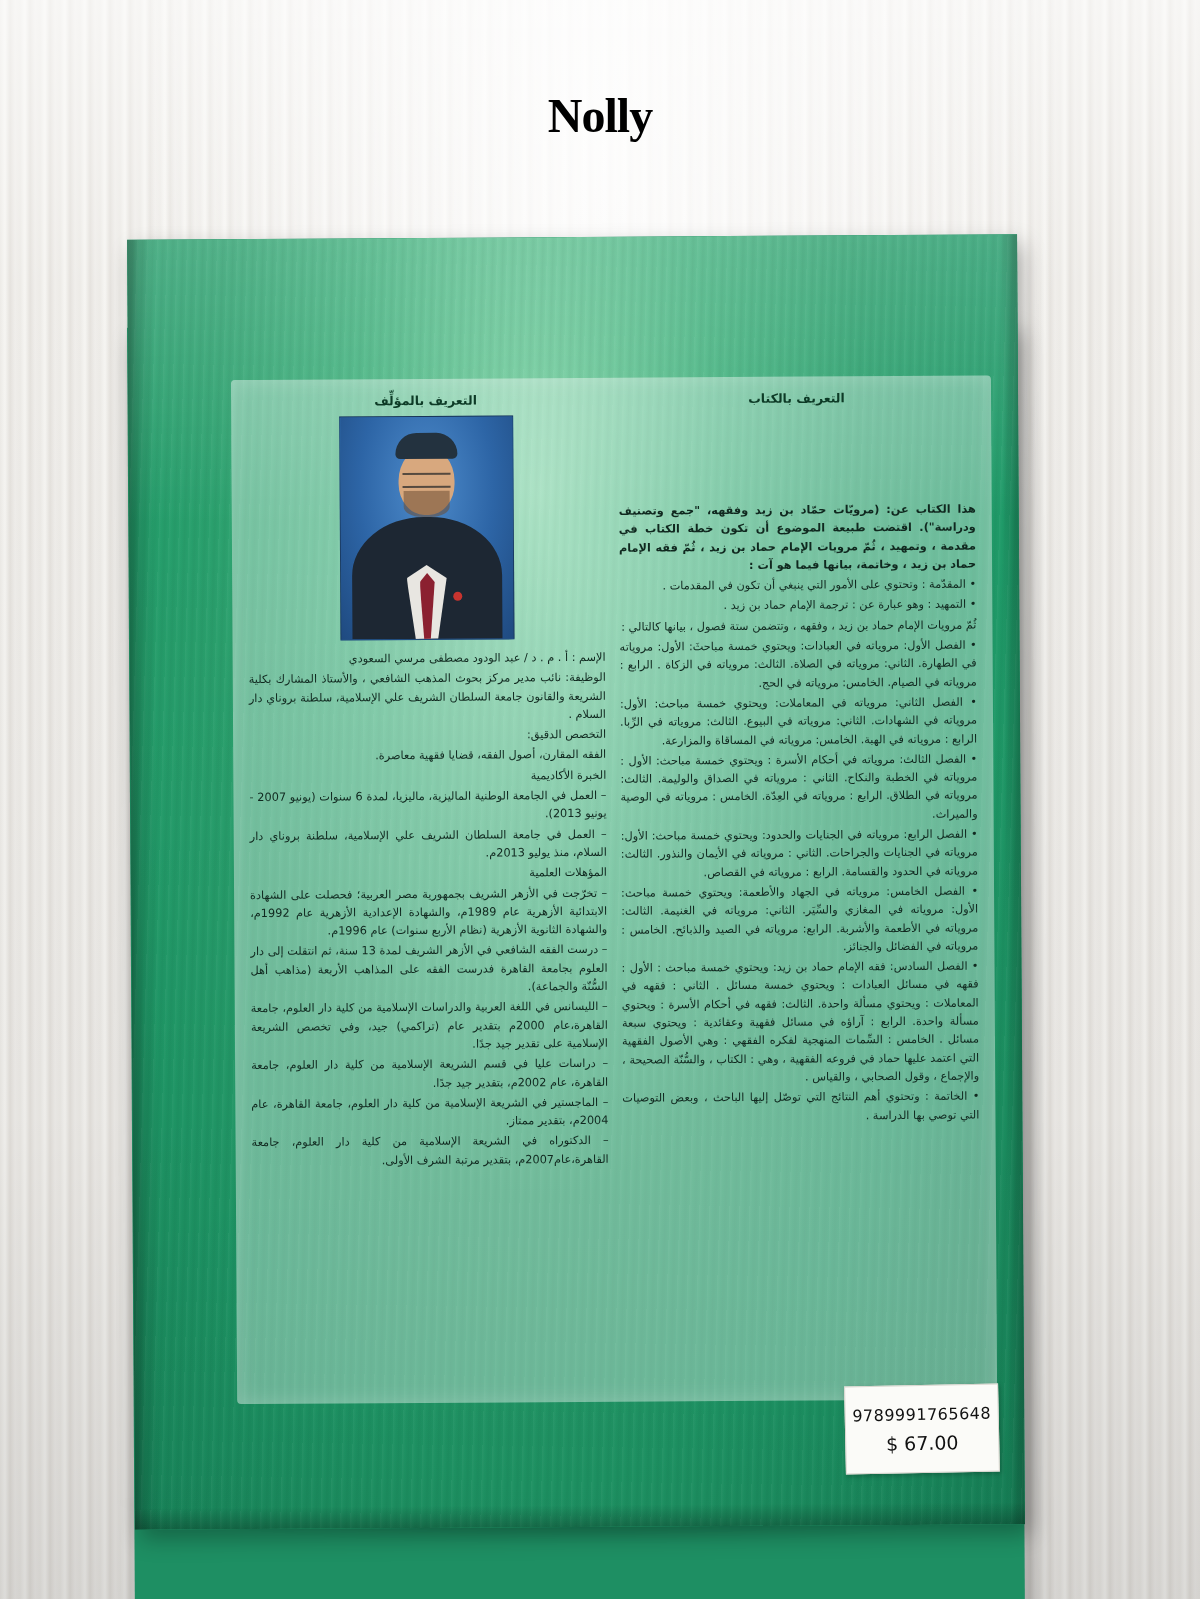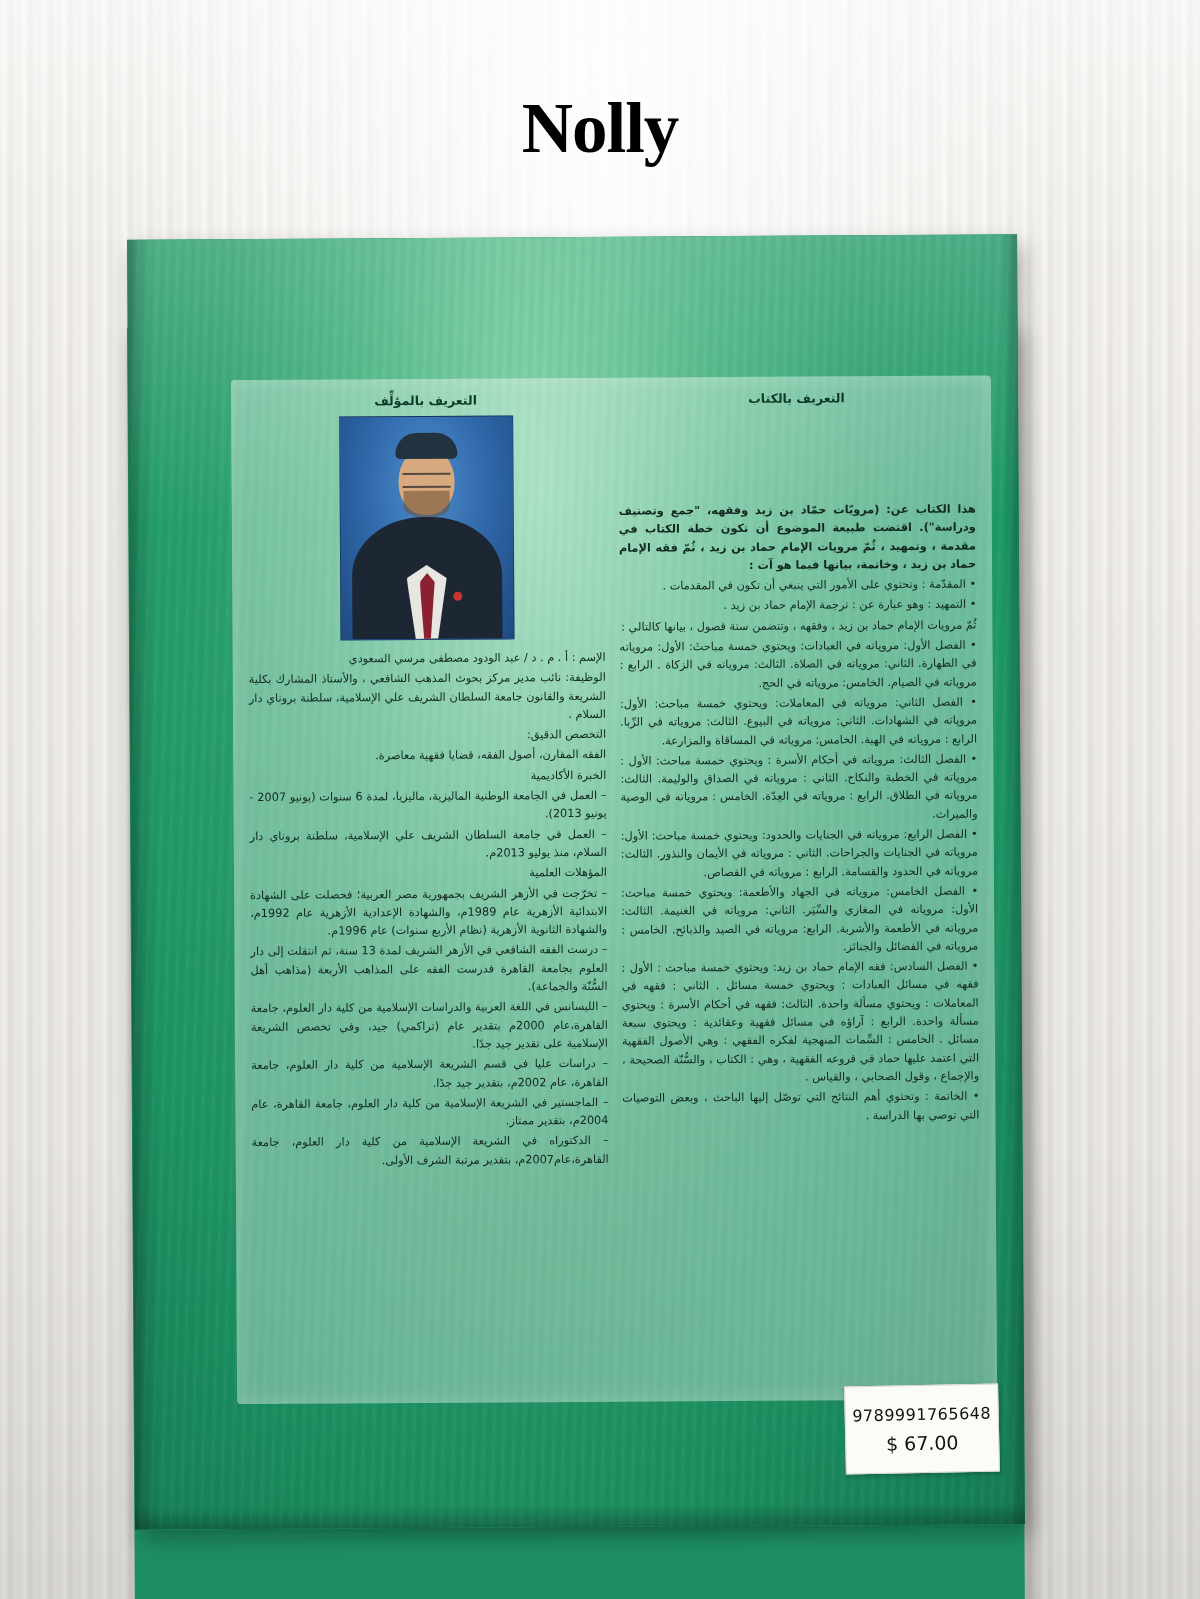--- a/index.html
+++ b/index.html
@@ -37,21 +37,21 @@
       radial-gradient(ellipse at 50% 8%, rgba(255,255,255,0.85) 0%, rgba(255,255,255,0.0) 55%);
   }
 
   
   .logo {
     position: absolute;
     top: 88px;
     left: 0;
     width: 1200px;
     text-align: center;
-    font-size: 71px;
+    font-size: 48px;
     font-weight: bold;
     letter-spacing: -1px;
     font-family: "Liberation Serif", serif;
     user-select: none;
   }
   .logo .nolly { color: #000000; }
   .logo .book  { color: #e01b24; }
 
   
   .book {

